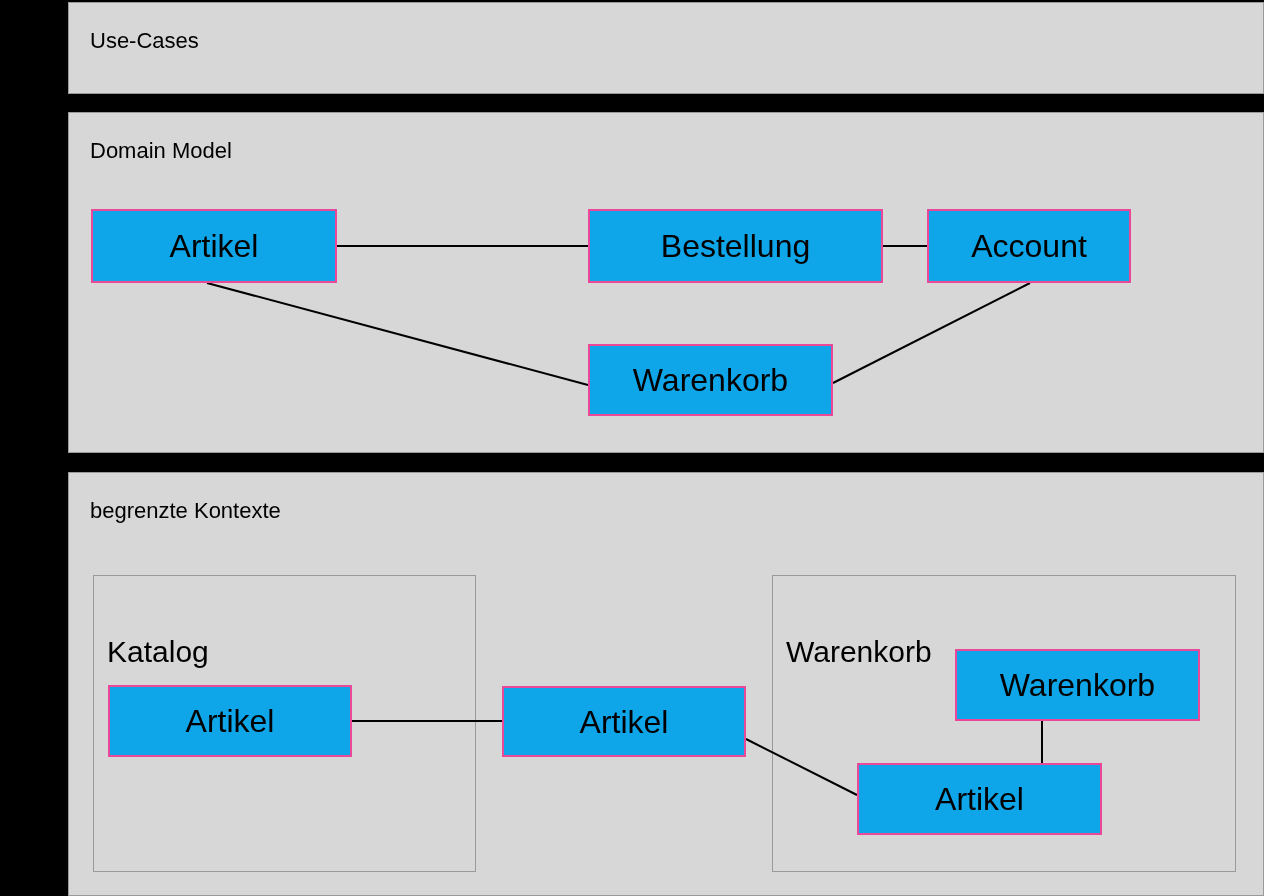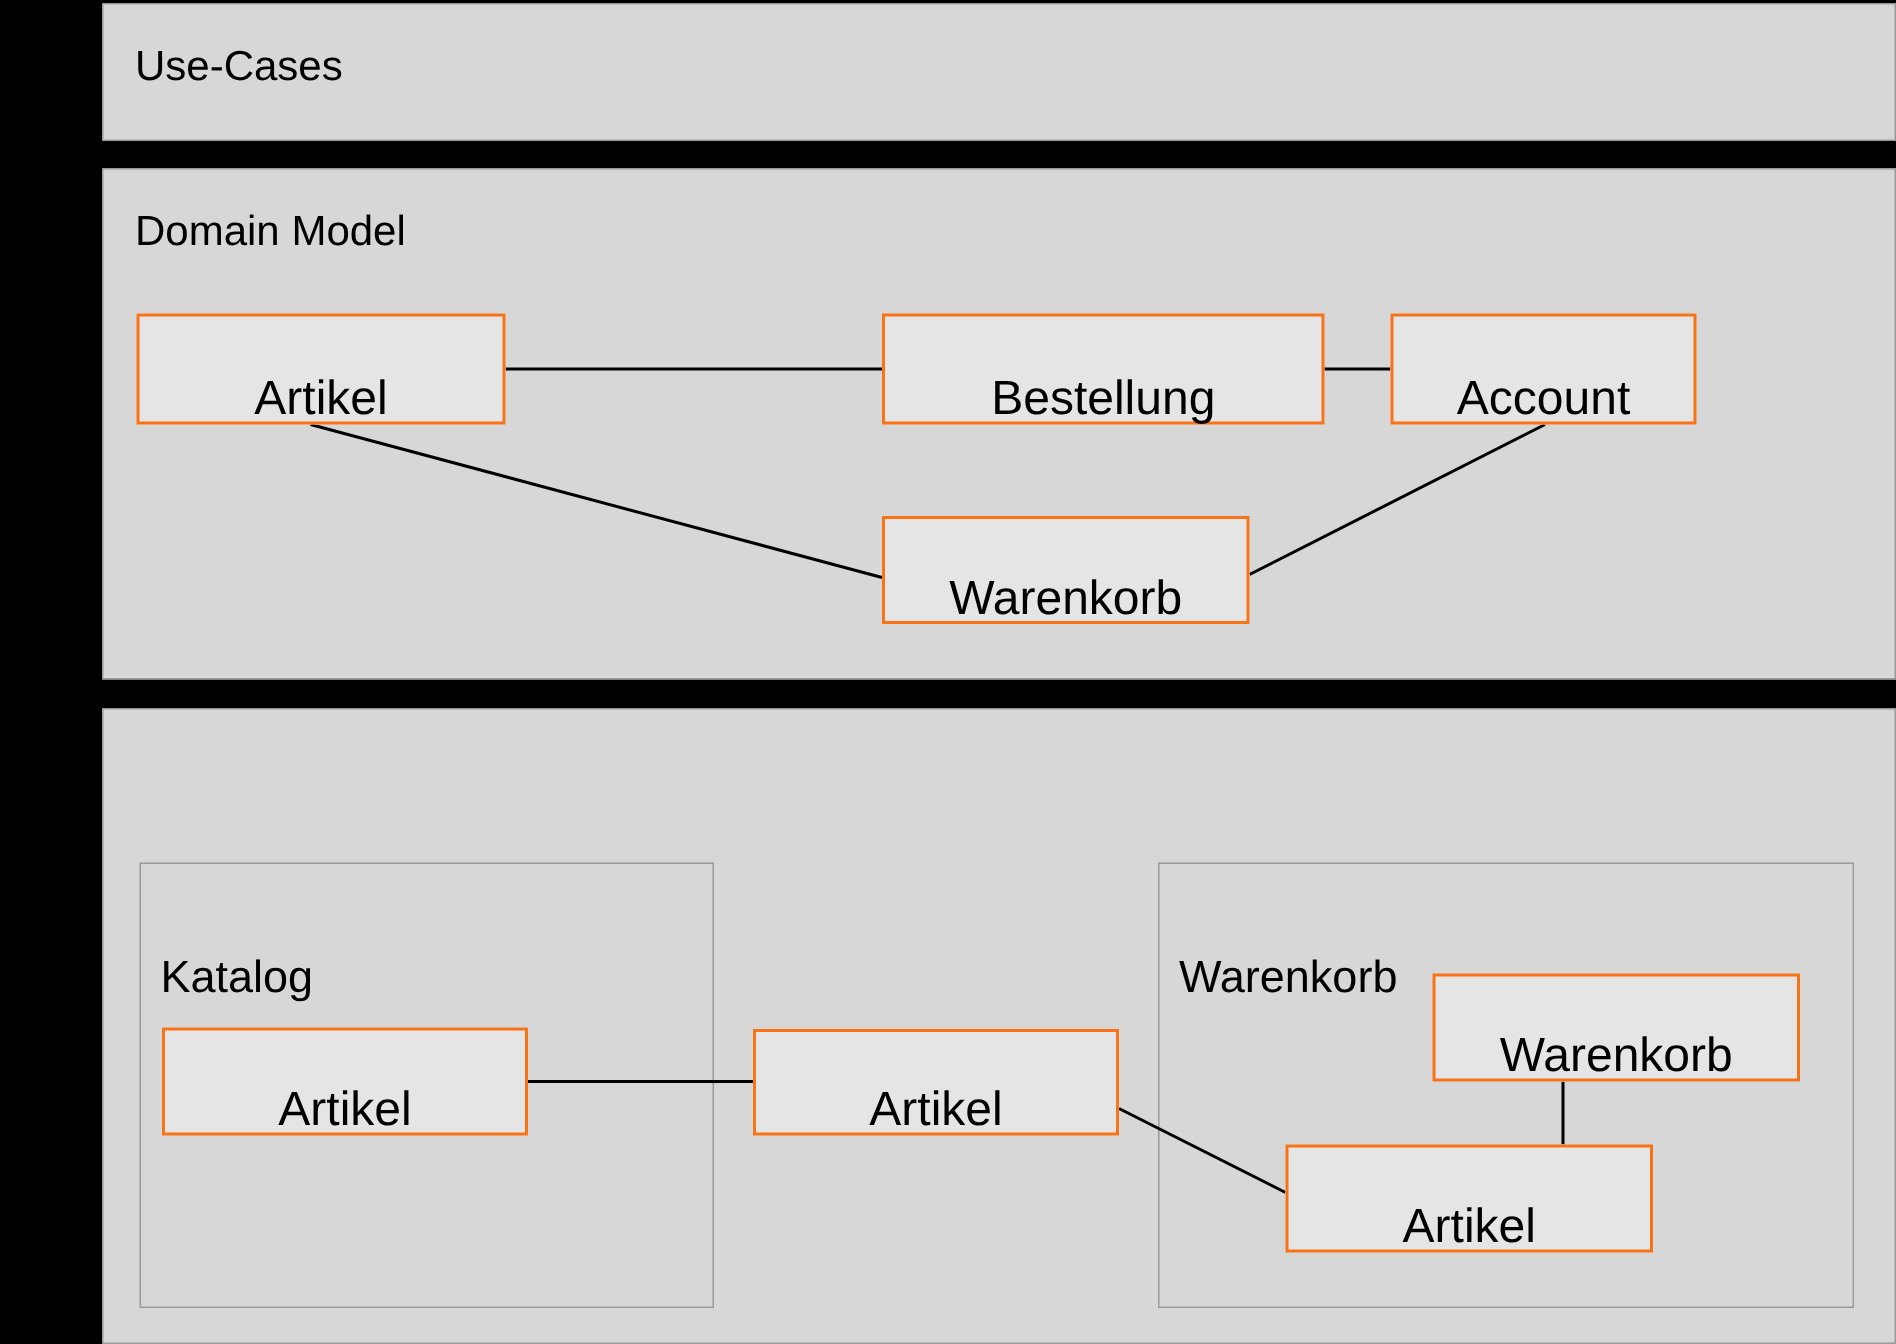--- a/index.html
+++ b/index.html
@@ -22,21 +22,21 @@
   }
   
   .layer {
     position: absolute;
     background: #d7d7d7;
     border: 1px solid #9a9a9a;
     box-sizing: border-box;
   }
   .layer-title {
     position: absolute;
-    font-size: 28px;
+    font-size: 22px;
     color: #000000;
     white-space: nowrap;
     line-height: 1;
   }
   
   .context {
     position: absolute;
     background: #d7d7d7;
     border: 1px solid #9a9a9a;
     box-sizing: border-box;
@@ -45,25 +45,25 @@
     position: absolute;
     font-size: 30px;
     color: #000000;
     white-space: nowrap;
     line-height: 1;
     margin-top: 44px;
   }
   
   .node {
     position: absolute;
-    background: #e5e5e5;
-    border: 2px solid #f97316;
+    background: #0ea5e9;
+    border: 2px solid #ec4899;
     box-sizing: border-box;
     display: flex;
-    align-items: flex-end;
+    align-items: center;
     justify-content: center;
   }
   .node-label {
     font-size: 32px;
     color: #000000;
     white-space: nowrap;
     line-height: 1;
   }
   
   .edges {
@@ -80,20 +80,21 @@
 
 <div id="canvas">
 
   <div class="layer" id="layer-use-cases" style="left: 68px; top: 2px; width: 1196px; height: 92px;"></div>
   <div class="layer-title" id="layer-use-cases-title" style="left: 90px; top: 30px;">Use-Cases</div>
 
   <div class="layer" id="layer-domain-model" style="left: 68px; top: 112px; width: 1196px; height: 341px;"></div>
   <div class="layer-title" id="layer-domain-model-title" style="left: 90px; top: 140px; text-align: center;">Domain Model</div>
 
   <div class="layer" id="layer-bounded-contexts" style="left: 68px; top: 472px; width: 1196px; height: 424px;"></div>
+  <div class="layer-title" id="layer-bounded-contexts-title" style="left: 90px; top: 500px;">begrenzte Kontexte</div>
 
   <div class="context" id="context-katalog" style="left: 93px; top: 575px; width: 383px; height: 297px;"></div>
   <div class="context-title" id="context-katalog-title" style="left: 107px; top: 593px;">Katalog</div>
 
   <div class="context" id="context-warenkorb" style="left: 772px; top: 575px; width: 464px; height: 297px;"></div>
   <div class="context-title" id="context-warenkorb-title" style="left: 786px; top: 593px;">Warenkorb</div>
 
   <svg class="edges" id="edge-layer" viewBox="0 0 1264 896" width="1264" height="896">
       <line x1="337" y1="246" x2="588" y2="246" stroke="#000000" stroke-width="2"></line>
       <line x1="833" y1="246" x2="927" y2="246" stroke="#000000" stroke-width="2"></line>

